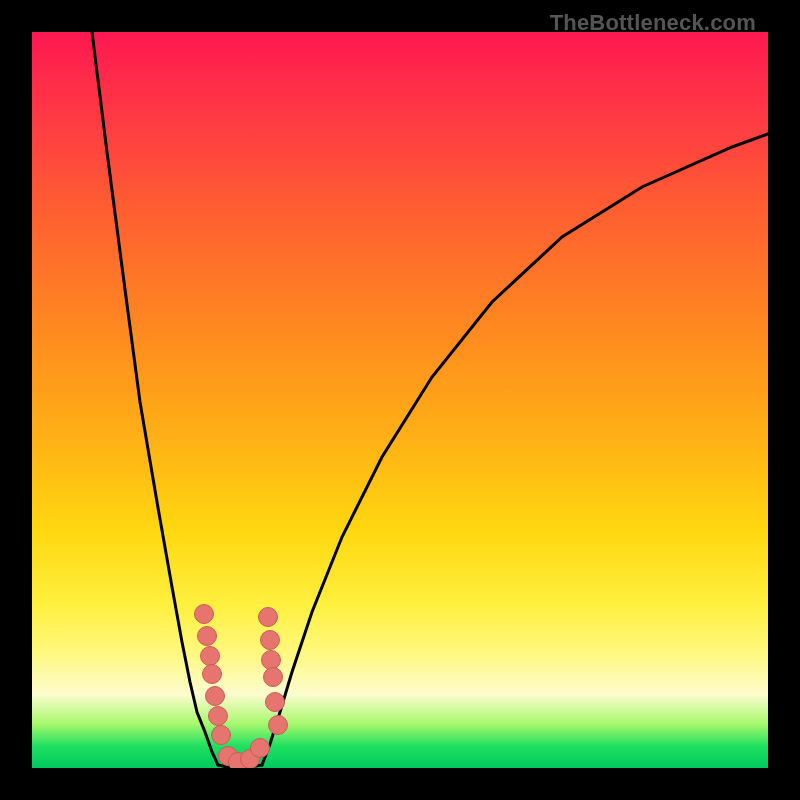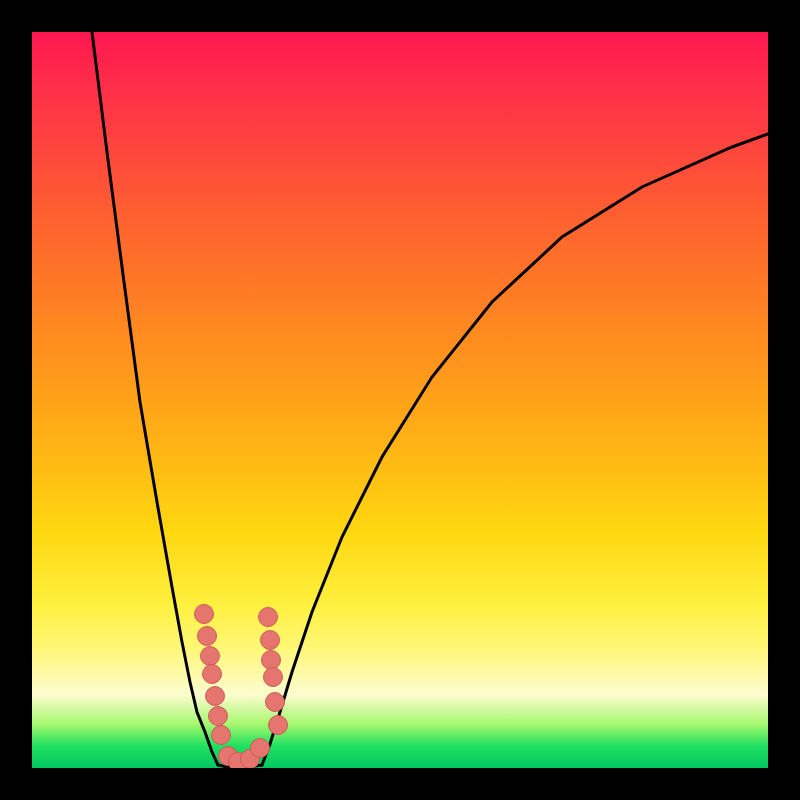--- a/index.html
+++ b/index.html
@@ -63,20 +63,21 @@
     fill: #e6756f;
     stroke: #c95c56;
     stroke-width: 1;
   }
 </style>
 </head>
 <body>
 
 <div class="frame">
 
+  <div class="watermark">TheBottleneck.com</div>
 
   <div class="plot-area">
     <svg class="curves" width="736" height="736" viewBox="0 0 736 736">
       <path id="curve-left" fill="none" stroke="#000" stroke-width="3" stroke-linecap="round" d="M60 0 L75 120 L92 250 L108 370 L125 470 L140 555 L150 610 L158 650 L165 680 L173 700 L180 720 L186 733"></path>
       <path id="curve-floor" fill="none" stroke="#000" stroke-width="3" stroke-linecap="round" d="M186 733 L195 735 L205 735 L218 735 L230 733"></path>
       <path id="curve-right" fill="none" stroke="#000" stroke-width="3" stroke-linecap="round" d="M230 733 L238 712 L248 680 L260 640 L280 580 L310 505 L350 425 L400 345 L460 270 L530 205 L610 155 L700 115 L736 102"></path>
       <g id="beads">
           <circle cx="172" cy="582" r="9.5" class="bead"></circle>
           <circle cx="175" cy="604" r="9.5" class="bead"></circle>
           <circle cx="178" cy="624" r="9.5" class="bead"></circle>

